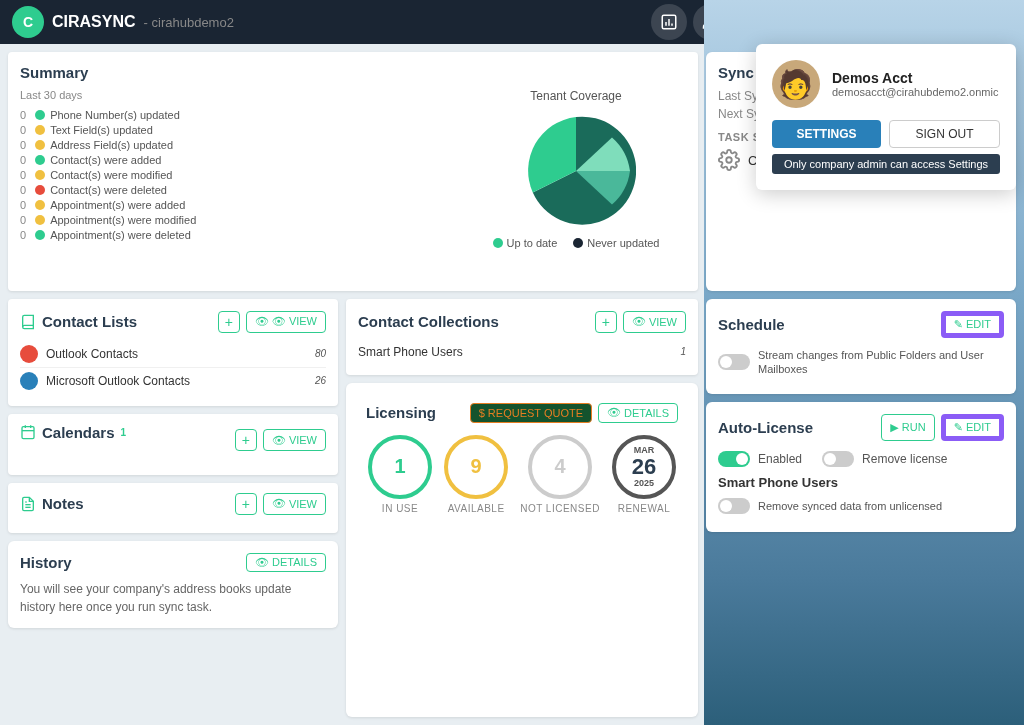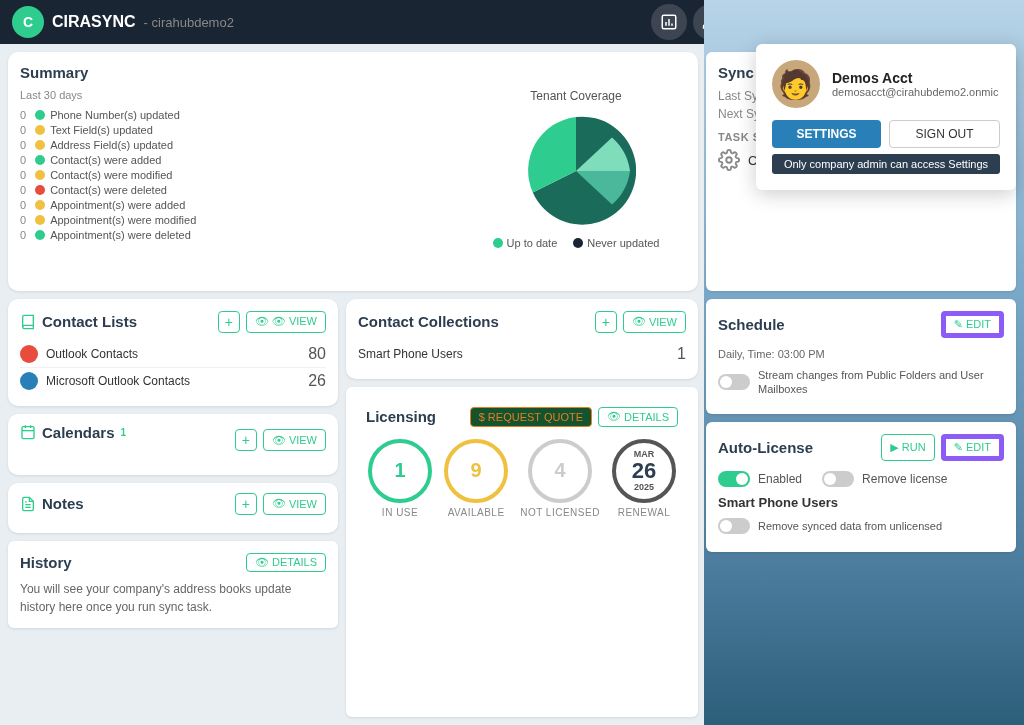--- a/index.html
+++ b/index.html
@@ -75,21 +75,21 @@
       display: flex;
       align-items: center;
       justify-content: center;
       font-size: 18px;
       border: 2px solid #aaa;
     }
 
     
     .card {
       background: white;
-      border-radius: 10px;
+      border-radius: 4px;
       padding: 12px;
       box-shadow: 0 1px 3px rgba(0,0,0,0.1);
     }
     .card-title {
       font-size: 15px;
       font-weight: 600;
       color: #2c3e50;
       margin-bottom: 8px;
       display: flex;
       align-items: center;
@@ -246,22 +246,23 @@
       border-radius: 50%;
       margin-right: 8px;
       flex-shrink: 0;
     }
     .contact-name {
       flex: 1;
       font-size: 12px;
       color: #333;
     }
     .contact-count {
-      font-size: 16px;
+      font-size: 10px;
       color: #555;
+      font-style: italic;
     }
 
     
     .schedule-card {
       grid-column: 3;
       grid-row: 2;
       background: white;
       border-radius: 6px;
       padding: 12px;
       box-shadow: 0 1px 3px rgba(0,0,0,0.1);
@@ -876,21 +877,20 @@
 
   <div style="grid-column:3;grid-row:2/5;display:flex;flex-direction:column;gap:8px;z-index:1;">
 
     <div class="card schedule-card">
       <div class="schedule-header">
         <div class="card-title" style="margin-bottom:0">
           <span>Schedule</span>
         </div>
         <button class="btn-edit">✎ EDIT</button>
       </div>
-      <div class="schedule-time">Daily, Time: 03:00 PM</div>
       <div class="toggle-row">
         <div class="toggle"></div>
         <span style="font-size:11px;color:#555;line-height:1.3;">Stream changes from Public Folders and User Mailboxes</span>
       </div>
     </div>
 
     <div class="card auto-license-card">
       <div class="auto-license-header">
         <div class="card-title" style="margin-bottom:0">
           <span>Auto-License</span>

